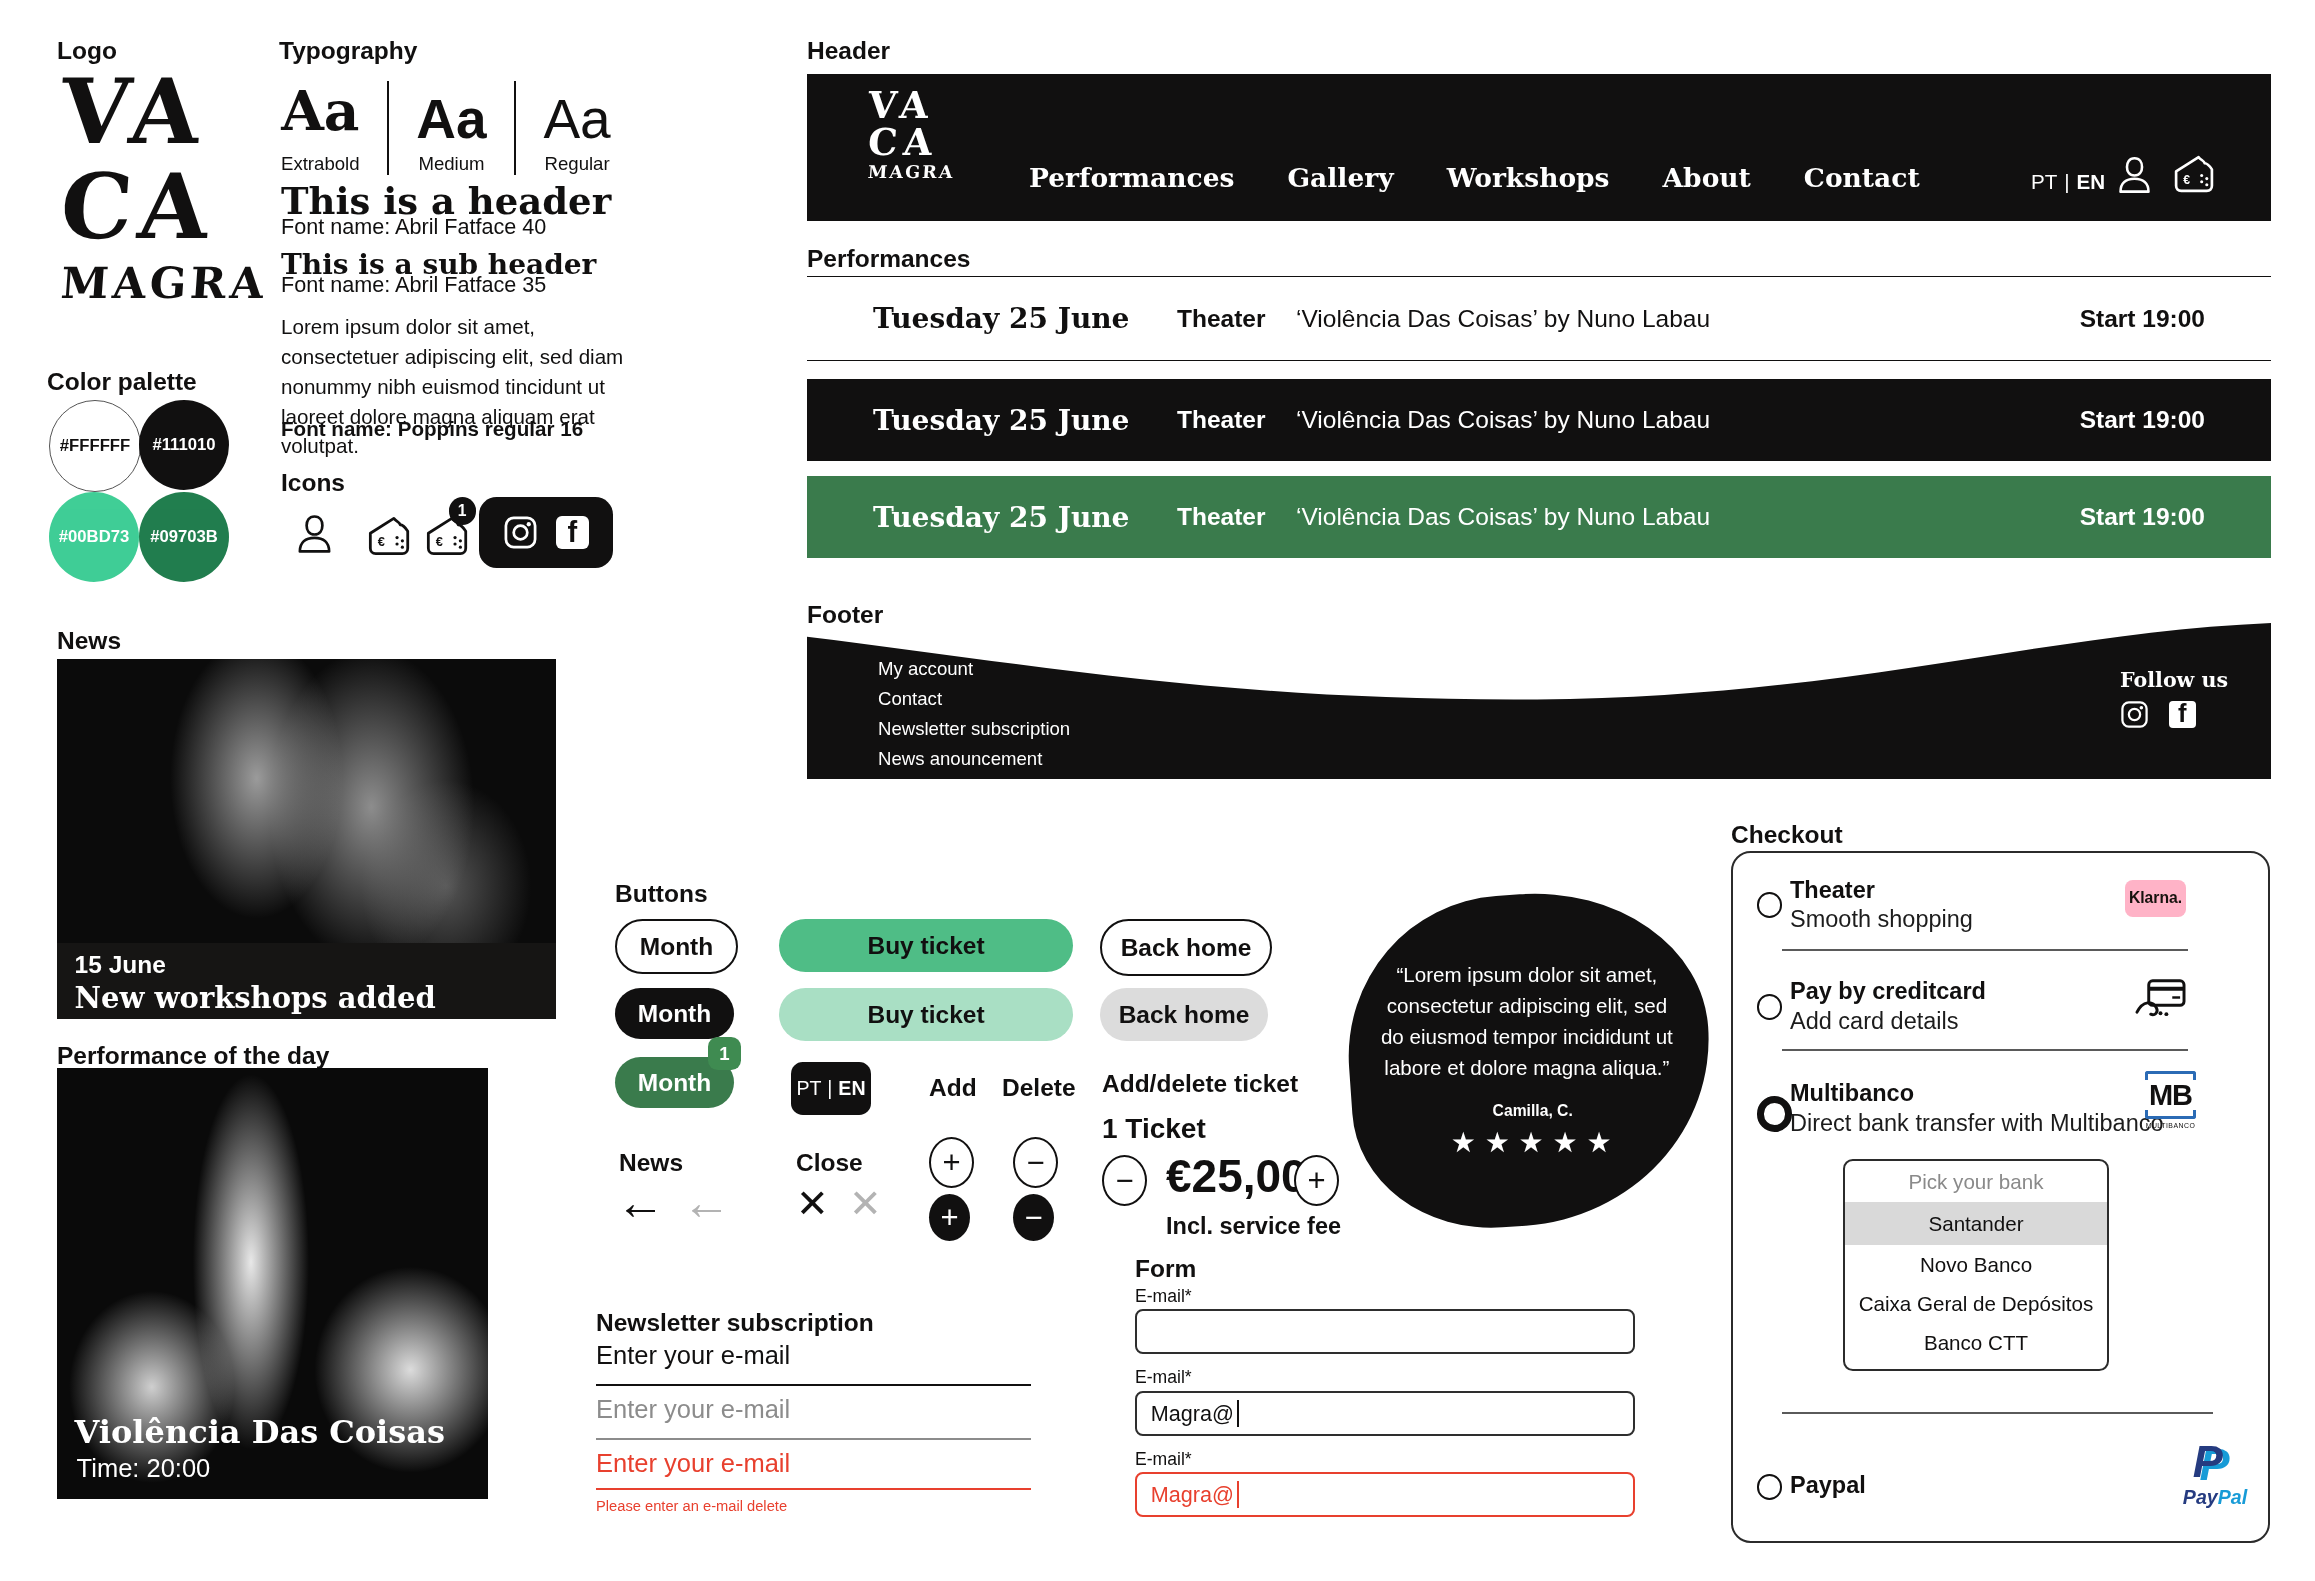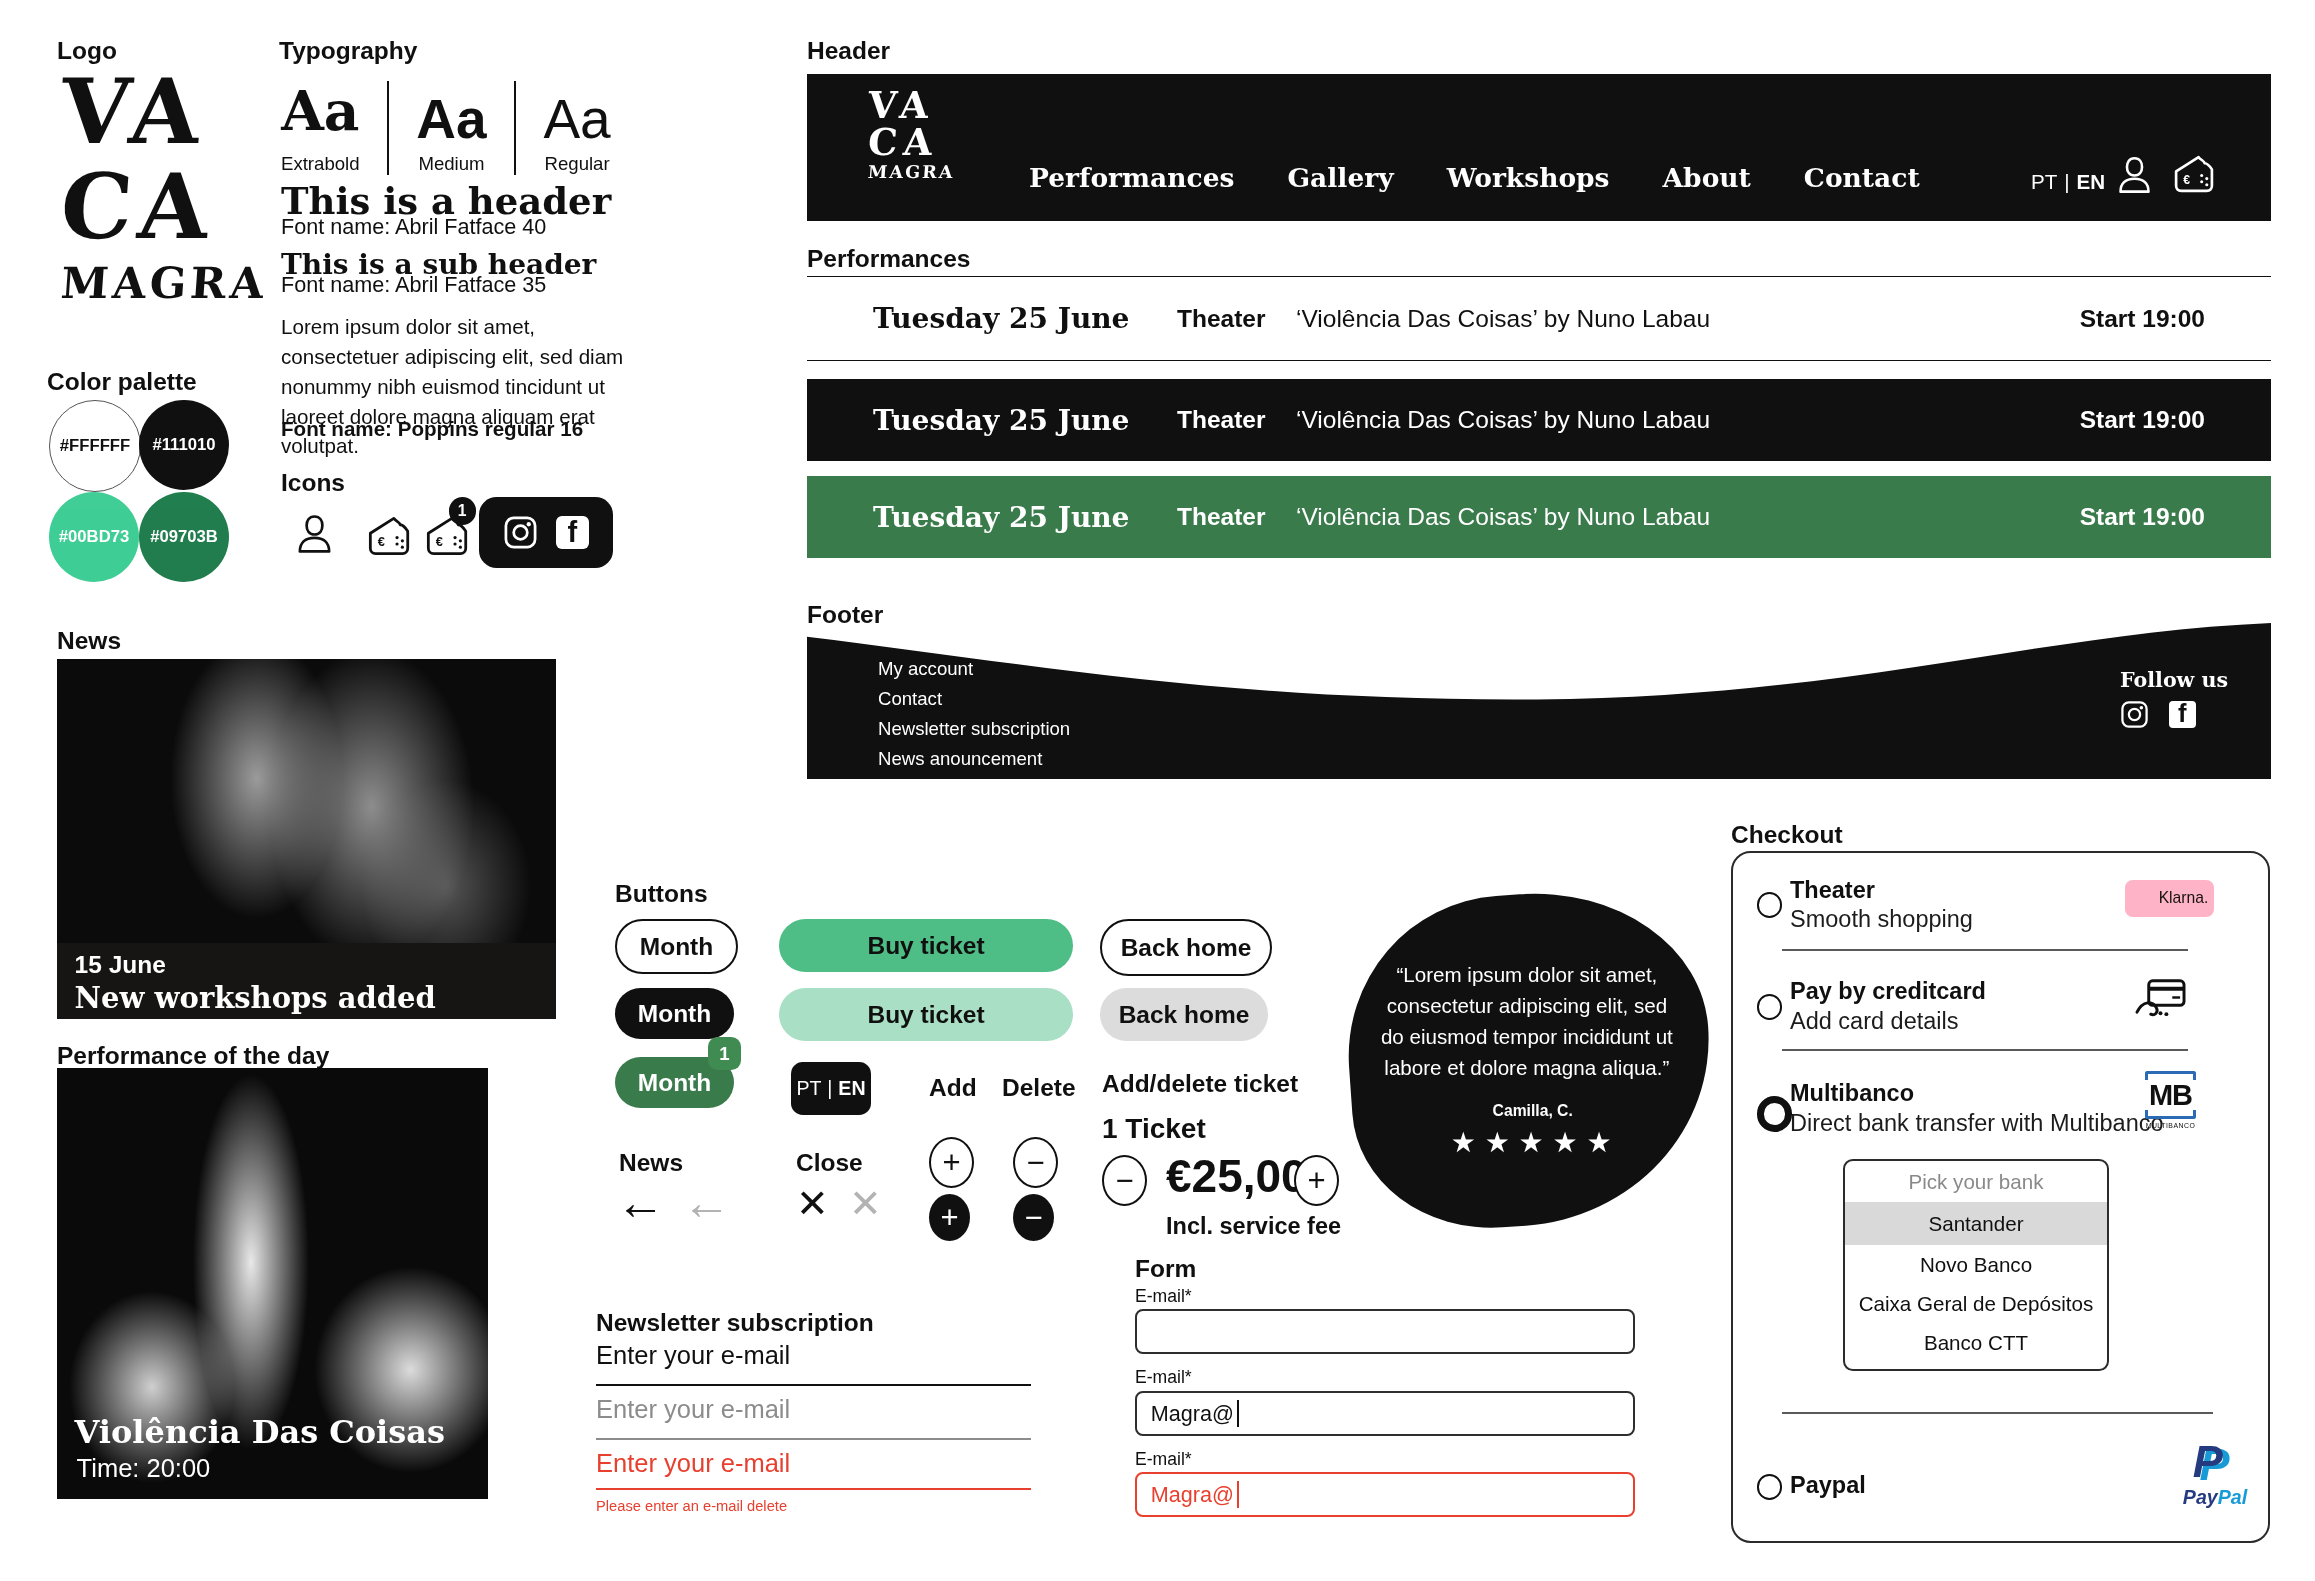--- a/index.html
+++ b/index.html
@@ -296,21 +296,21 @@
     <span>Magra@</span>
       <span class="cursor-bar" style="background:#E8402E;"></span>
   </div>
 
   <div class="abs section-label" style="left:1731px;top:821px;">Checkout</div>
   <div class="abs" style="left:1731px;top:851px;width:535px;height:688px;border:2px solid #2b2b2b;border-radius:19.6px;background:#fff;">
 
     <div class="radio abs" style="left:23.5px;top:39px;"></div>
     <div class="abs opt-title" style="left:57px;top:23.5px;">Theater</div>
     <div class="abs opt-desc" style="left:57px;top:53px;">Smooth shopping</div>
-    <div class="abs" style="left:392px;top:26.5px;width:61px;height:37px;background:#FFB3C7;border-radius:7.8px;display:flex;align-items:center;justify-content:center;font-size:15.7px;font-weight:400;color:#17120E;padding-left:28px;">Klarna.</div>
+    <div class="abs" style="left:392px;top:26.5px;width:61px;height:37px;background:#FFB3C7;border-radius:7.8px;display:flex;align-items:center;justify-content:center;font-size:15.7px;font-weight:700;color:#17120E;">Klarna.</div>
     <div class="co-divider" style="left:49px;top:96px;width:406px;"></div>
 
     <div class="radio abs" style="left:23.5px;top:141px;"></div>
     <div class="abs opt-title" style="left:57px;top:125px;">Pay by creditcard</div>
     <div class="abs opt-desc" style="left:57px;top:155px;">Add card details</div>
     <div class="abs" style="left:400px;top:120px;color:#111010;">
       <svg viewBox="0 0 56 50" width="55" height="49">
           <rect x="16" y="8" width="36" height="25" rx="4" fill="none" stroke="currentColor" stroke-width="3"></rect>
           <line x1="16" y1="16" x2="52" y2="16" stroke="currentColor" stroke-width="4"></line>
           <line x1="40" y1="25" x2="48" y2="25" stroke="currentColor" stroke-width="2.5"></line>

